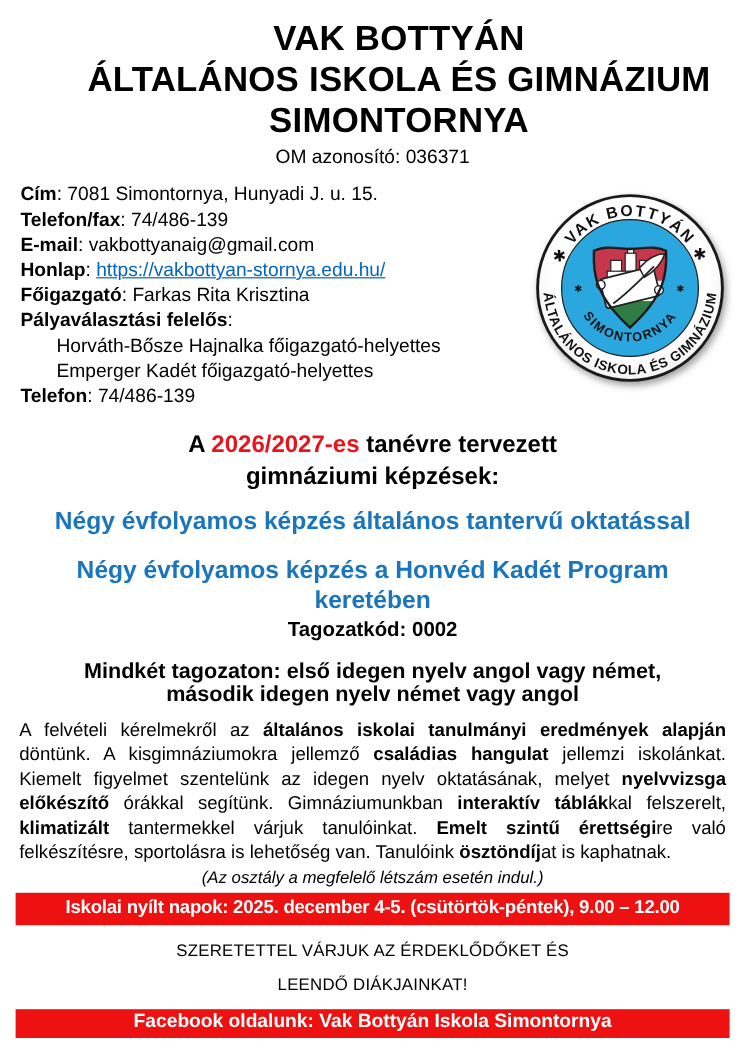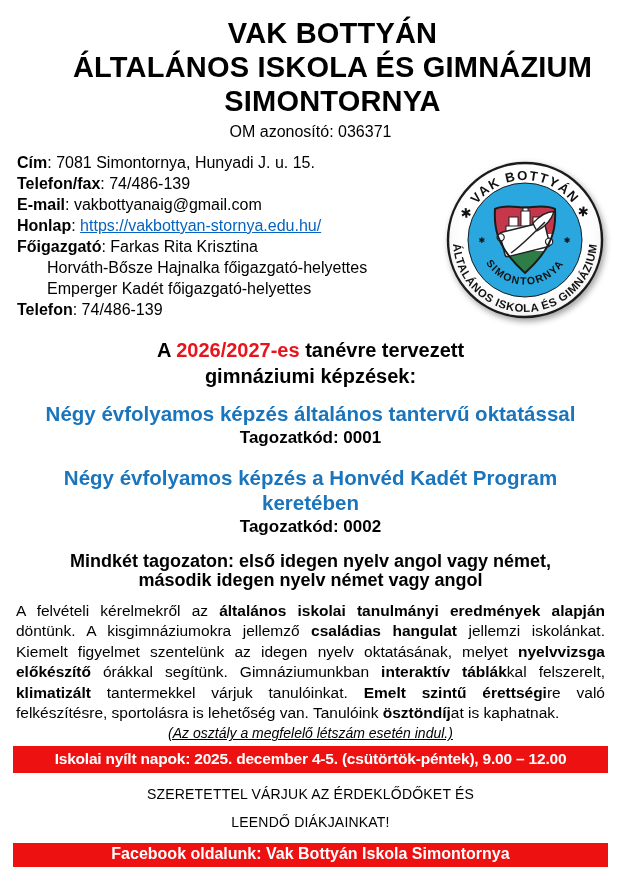--- a/index.html
+++ b/index.html
@@ -42,21 +42,21 @@
                   color:var(--heading-blue); margin:12px auto 0; max-width:580px;}
   .program-title.wrap2{ max-width:545px; margin-top:16px;}
   .program-code{ text-align:center; font-weight:bold; font-size:17px; line-height:22px; margin-top:1px;}
 
   
   .lang-note{ text-align:center; font-weight:bold; font-size:18px; line-height:19px; margin-top:14px;}
 
   
   .body-par{ margin:11px 16px 0; font-size:15.5px; line-height:20.4px; text-align:justify;}
   .body-par span.b{ font-weight:bold;}
-  .note-italic{ text-align:center; font-style:italic; font-size:14px; line-height:18px; margin-top:1px;text-decoration:underline;}
+  .note-italic{ text-align:center; font-style:italic; font-size:14px; line-height:18px; margin-top:1px;}
 
   
   .banner{ margin:4px 13px 0; background:var(--banner-red); color:#fff; font-weight:bold;
            text-align:center;}
   .banner.open-days{ font-size:15.5px; letter-spacing:-0.2px; padding:4px 2px 5px;}
   .banner.footer{ margin-top:7px; font-size:16px;}
   .banner.footer .row{ padding:2px 2px 4px;}
 
   
   .welcome{ text-align:center; font-size:14px; line-height:28px; margin-top:7px; letter-spacing:.2px;}
@@ -73,20 +73,21 @@
   </div>
   <div class="om-line">OM azonosító: 036371</div>
 
   <div class="info-row">
     <div class="contact">
       <div class="row"><b>Cím</b><span>: </span><span>7081 Simontornya, Hunyadi J. u. 15.</span></div>
       <div class="row"><b>Telefon/fax</b><span>: </span><span>74/486-139</span></div>
       <div class="row"><b>E-mail</b><span>: </span><span>vakbottyanaig@gmail.com</span></div>
       <div class="row"><b>Honlap</b><span>: </span><a href="#">https://vakbottyan-stornya.edu.hu/</a></div>
       <div class="row"><b>Főigazgató</b><span>: </span><span>Farkas Rita Krisztina</span></div>
+      <div class="row"><b>Pályaválasztási felelős</b><span>:</span></div>
       <div class="row indent">Horváth-Bősze Hajnalka főigazgató-helyettes</div>
       <div class="row indent">Emperger Kadét főigazgató-helyettes</div>
       <div class="row"><b>Telefon</b><span>: </span><span>74/486-139</span></div>
     </div>
 
     <div class="logo-wrap">
       <svg width="160" height="160" viewBox="0 0 160 160" aria-hidden="true">
         <defs>
           <radialGradient id="ringGrad" cx="50%" cy="45%" r="60%">
             <stop offset="70%" stop-color="#ffffff"></stop>
@@ -147,21 +148,20 @@
       </svg>
     </div>
   </div>
 
   <div class="intro">
     <div><span>A </span><span class="year">2026/2027-es</span><span> tanévre tervezett</span></div>
     <div>gimnáziumi képzések:</div>
   </div>
 
   <div class="program-title">Négy évfolyamos képzés általános tantervű oktatással</div>
-  <div class="program-code">Tagozatkód: 0001</div>
 
   <div class="program-title wrap2">Négy évfolyamos képzés a Honvéd Kadét Program keretében</div>
   <div class="program-code">Tagozatkód: 0002</div>
 
   <div class="lang-note">
     <div>Mindkét tagozaton: első idegen nyelv angol vagy német,</div>
     <div>második idegen nyelv német vagy angol</div>
   </div>
 
   <div class="body-par"><span>A felvételi kérelmekről az </span><span class="b">általános iskolai tanulmányi eredmények alapján</span><span> döntünk. A kisgimnáziumokra jellemző </span><span class="b">családias hangulat</span><span> jellemzi iskolánkat. Kiemelt figyelmet szentelünk az idegen nyelv oktatásának, melyet </span><span class="b">nyelvvizsga előkészítő</span><span> órákkal segítünk. Gimnáziumunkban </span><span class="b">interaktív táblák</span><span>kal felszerelt, </span><span class="b">klimatizált</span><span> tantermekkel várjuk tanulóinkat. </span><span class="b">Emelt szintű érettségi</span><span>re való felkészítésre, sportolásra is lehetőség van. Tanulóink </span><span class="b">ösztöndíj</span><span>at is kaphatnak.</span></div>

